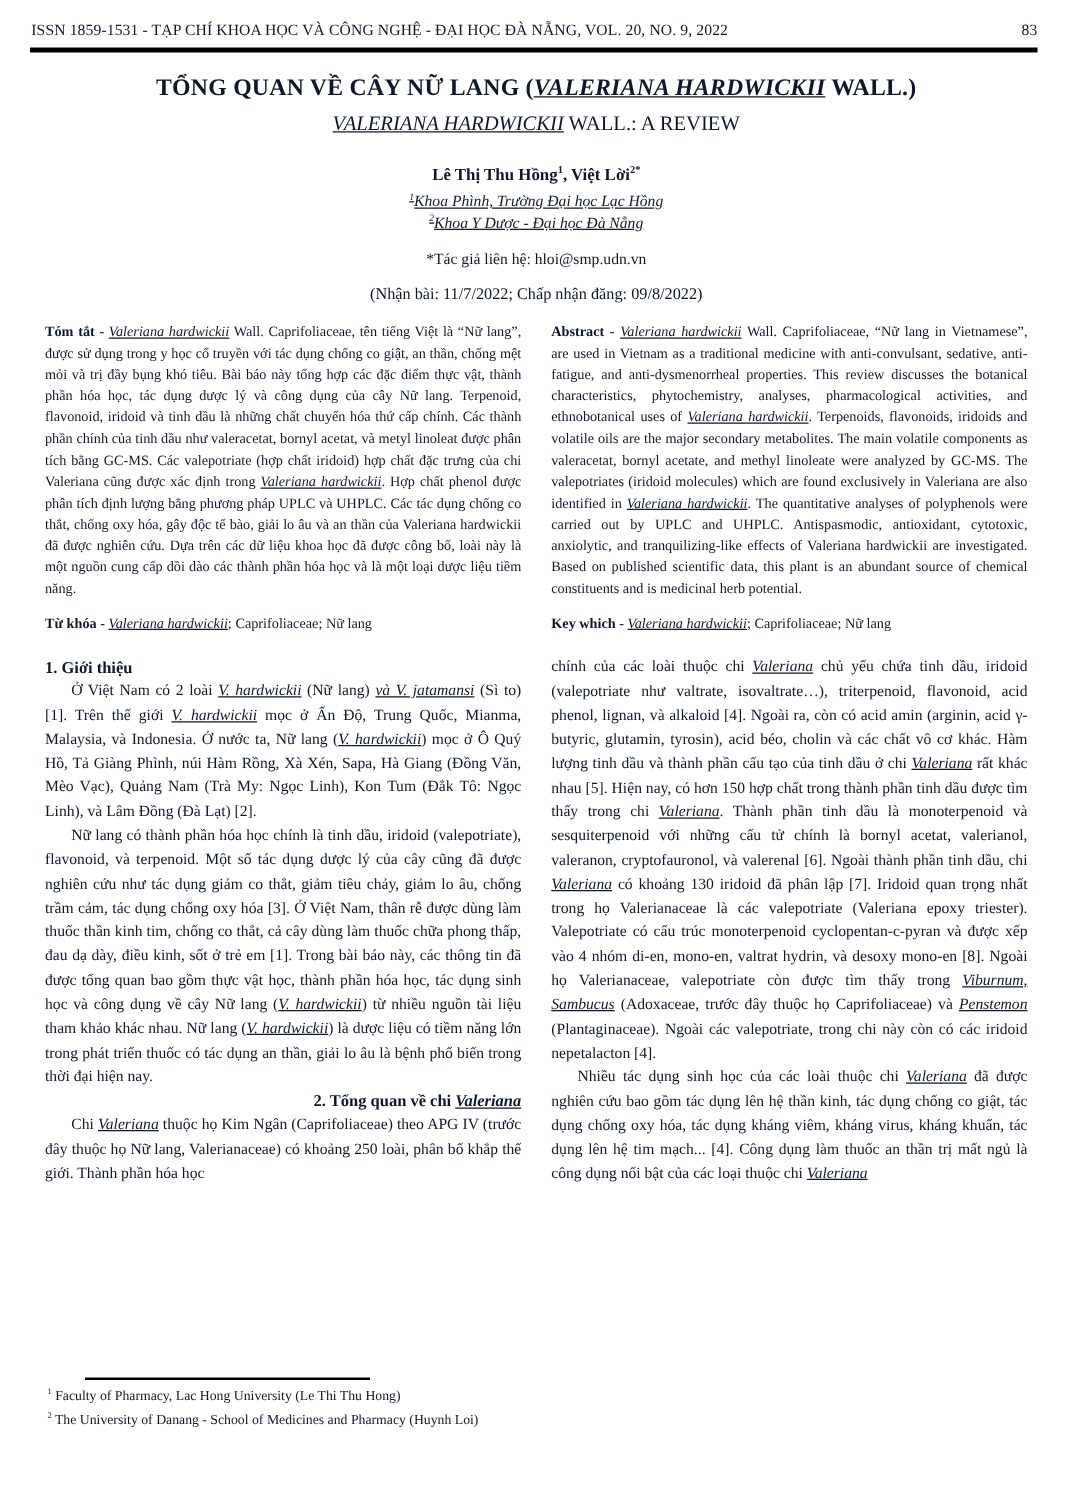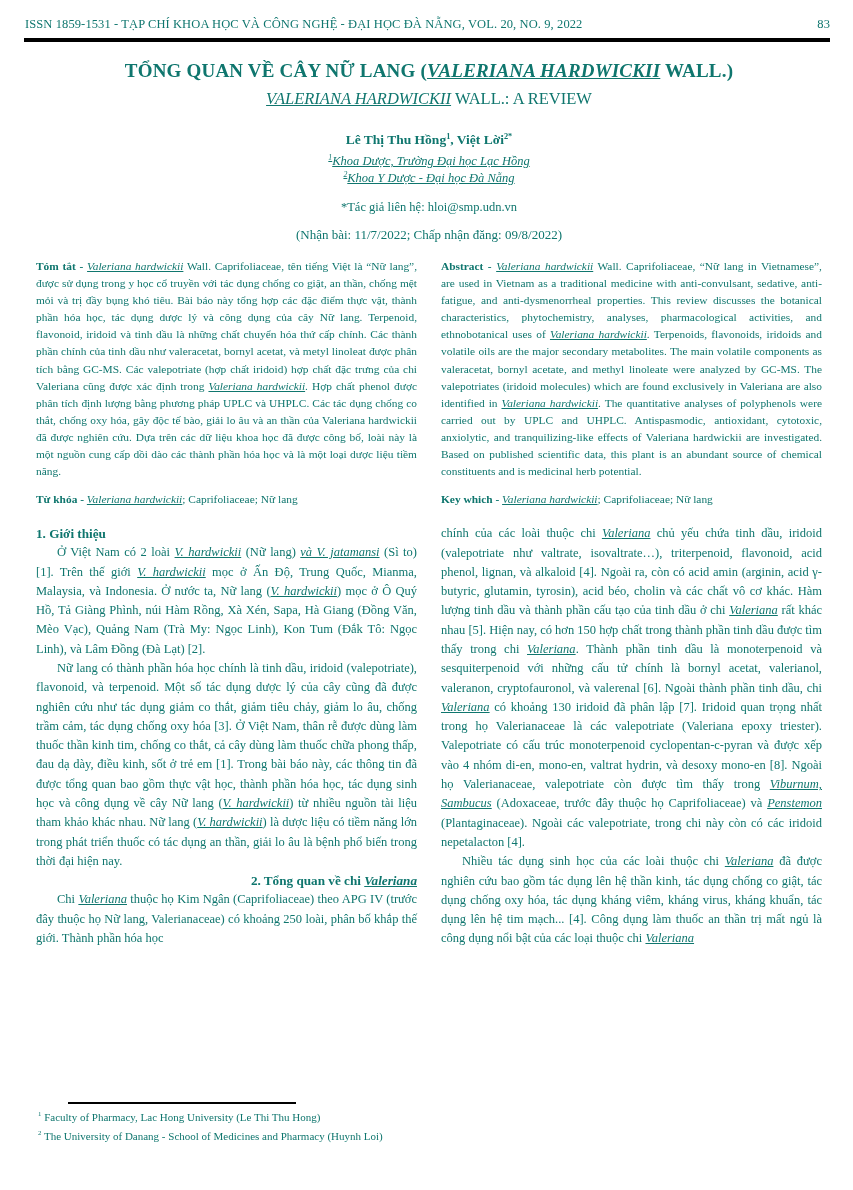--- a/index.html
+++ b/index.html
@@ -1,19 +1,19 @@
 <!DOCTYPE html>
 <html><head>
 <meta charset="utf-8">
 <style>
   html,body{margin:0;padding:0;background:#fff;}
   .page{
     position:relative;
     width:853px;height:1190px;
-    background:#fff;color:#0f766e;
+    background:#fff;color:#0f172a;
     font-family:"Liberation Serif","DejaVu Serif",serif;
     overflow:hidden;
   }
   .b{font-weight:700;}
   .i{font-style:italic;text-decoration:underline;}
   .sup{vertical-align:super;font-size:0.62em;line-height:0;}
 
   .header{
     position:absolute;top:17px;left:25px;right:23px;
     display:flex;justify-content:space-between;align-items:baseline;
@@ -72,21 +72,21 @@
     <span>83</span>
   </div>
   <div class="header-rule"></div>
 
   <div class="content">
 
     <div class="front">
       <h1 class="title-vi"><span class="b">TỔNG QUAN VỀ CÂY NỮ LANG (</span><span class="b i">VALERIANA HARDWICKII</span><span class="b"> WALL.)</span></h1>
       <div class="title-en"><span class="i">VALERIANA HARDWICKII</span><span> WALL.: A REVIEW</span></div>
       <div class="authors"><span class="b">Lê Thị Thu Hồng</span><span class="b sup">1</span><span class="b">, Việt Lời</span><span class="b sup">2*</span></div>
-      <div class="affil"><span class="i sup">1</span><span class="i">Khoa Dược, Trường Đại học Lạc Hồng</span></div>
+      <div class="affil"><span class="i sup">1</span><span class="i">Khoa Phình, Trường Đại học Lạc Hồng</span></div>
       <div class="affil"><span class="i sup">2</span><span class="i">Khoa Y Dược - Đại học Đà Nẵng</span></div>
       <div class="contact">*Tác giả liên hệ: hloi@smp.udn.vn</div>
       <div class="dates">(Nhận bài: 11/7/2022; Chấp nhận đăng: 09/8/2022)</div>
     </div>
 
     <div class="twocol abstract-row">
       <div class="col">
         <div class="abstract-par"><span class="b">Tóm tắt - </span><span class="i">Valeriana hardwickii</span><span> Wall. Caprifoliaceae, tên tiếng Việt là “Nữ lang”, được sử dụng trong y học cổ truyền với tác dụng chống co giật, an thần, chống mệt mỏi và trị đầy bụng khó tiêu. Bài báo này tổng hợp các đặc điểm thực vật, thành phần hóa học, tác dụng dược lý và công dụng của cây Nữ lang. Terpenoid, flavonoid, iridoid và tinh dầu là những chất chuyển hóa thứ cấp chính. Các thành phần chính của tinh dầu như valeracetat, bornyl acetat, và metyl linoleat được phân tích bằng GC-MS. Các valepotriate (hợp chất iridoid) hợp chất đặc trưng của chi Valeriana cũng được xác định trong </span><span class="i">Valeriana hardwickii</span><span>. Hợp chất phenol được phân tích định lượng bằng phương pháp UPLC và UHPLC. Các tác dụng chống co thắt, chống oxy hóa, gây độc tế bào, giải lo âu và an thần của Valeriana hardwickii đã được nghiên cứu. Dựa trên các dữ liệu khoa học đã được công bố, loài này là một nguồn cung cấp dồi dào các thành phần hóa học và là một loại dược liệu tiềm năng.</span></div>
         <div class="keywords"><span class="b">Từ khóa - </span><span class="i">Valeriana hardwickii</span><span>; Caprifoliaceae; Nữ lang</span></div>
       </div>

